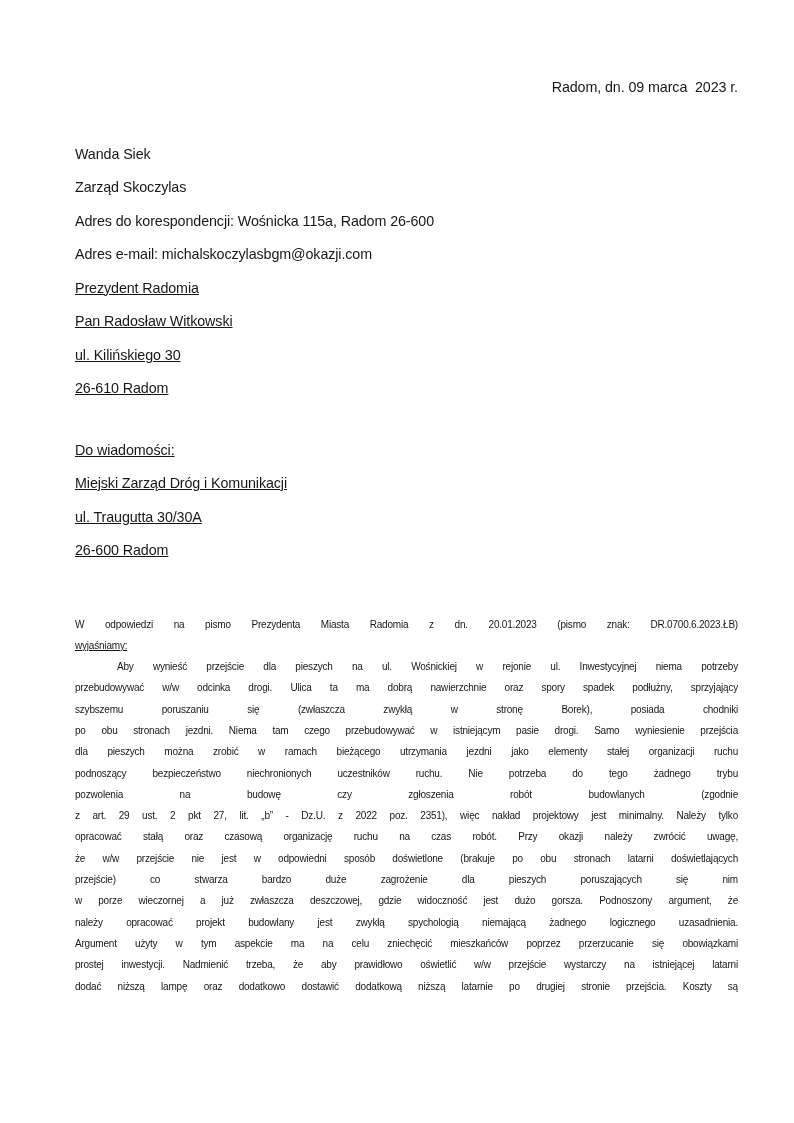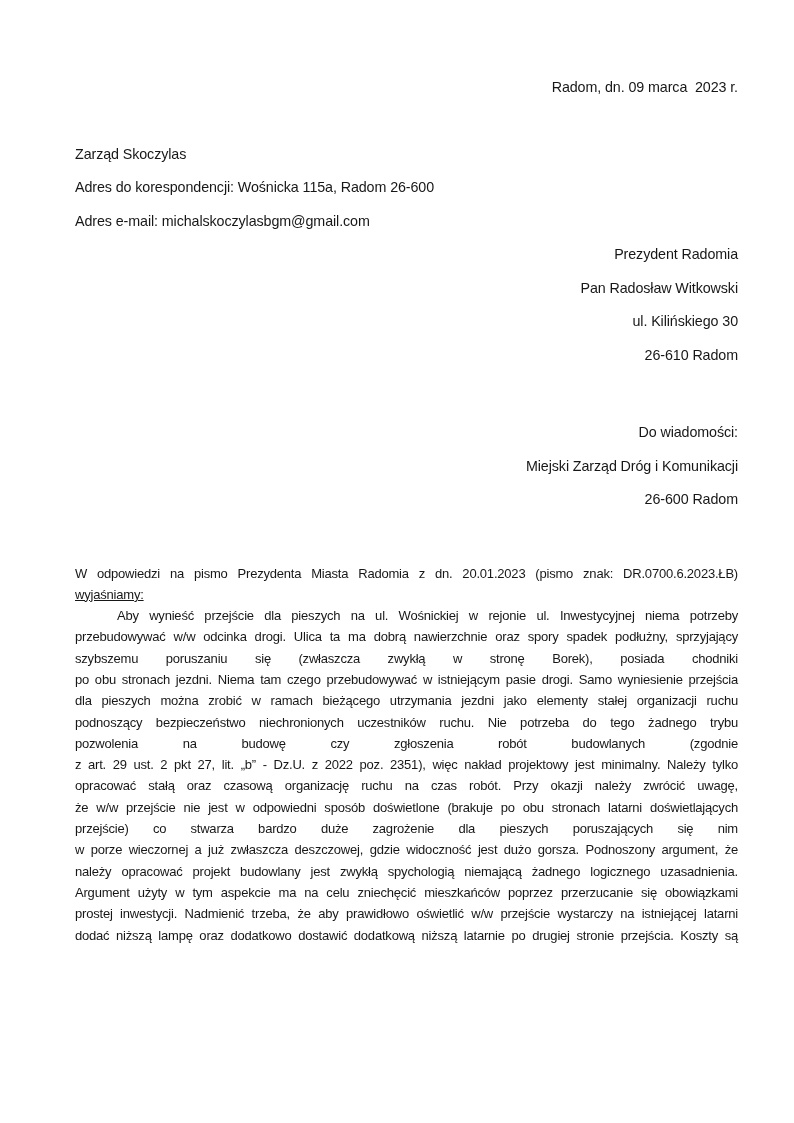--- a/index.html
+++ b/index.html
@@ -20,25 +20,25 @@
     width: 663px;
   }
   
   .hline {
     font-size: 14.3px;
     line-height: 33.5px;
     white-space: pre-wrap;
     letter-spacing: -0.1px;
   }
   .date-block { text-align: right; margin-bottom: 33px; }
-  .align-right { text-align: right; }
-  .cc-block { margin-top: 44px; }
+  .align-right { text-align: left; text-decoration: underline; }
+  .cc-block { margin-top: 28px; }
   
   .bline {
-    font-size: 13px;
+    font-size: 10px;
     line-height: 21.3px;
     letter-spacing: -0.2px;
     word-spacing: -0.5px;
     text-align: justify;
     text-align-last: justify;
   }
   .para-intro { margin-top: 46px; }
   .para-intro .bline.last { text-align-last: left; text-decoration: underline; }
   .para-body { margin-top: 0; }
   .para-body .bline.first { text-indent: 42px; }
@@ -48,37 +48,39 @@
 
 <div class="page">
   <div class="content">
 
     <div class="date-block">
       <div class="hline">Radom, dn. 09 marca  2023 r.</div>
     </div>
 
     <div class="sender-block">
 
+    <div class="hline first">Wanda Siek</div>
         <div class="hline">Zarząd Skoczylas</div>
         <div class="hline">Adres do korespondencji: Wośnicka 115a, Radom 26-600</div>
-        <div class="hline last">Adres e-mail: michalskoczylasbgm@gmail.com</div>
+        <div class="hline last">Adres e-mail: michalskoczylasbgm@okazji.com</div>
       </div>
 
     <div class="align-right">
 
     <div class="hline first">Prezydent Radomia</div>
         <div class="hline">Pan Radosław Witkowski</div>
         <div class="hline">ul. Kilińskiego 30</div>
         <div class="hline last">26-610 Radom</div>
       </div>
 
     <div class="align-right cc-block">
 
     <div class="hline first">Do wiadomości:</div>
         <div class="hline">Miejski Zarząd Dróg i Komunikacji</div>
+        <div class="hline">ul. Traugutta 30/30A</div>
         <div class="hline last">26-600 Radom</div>
       </div>
 
     <div class="para-intro">
 
     <div class="bline first">W odpowiedzi na pismo Prezydenta Miasta Radomia z dn. 20.01.2023 (pismo znak: DR.0700.6.2023.ŁB)</div>
         <div class="bline last">wyjaśniamy:</div>
       </div>
 
     <div class="para-body">

